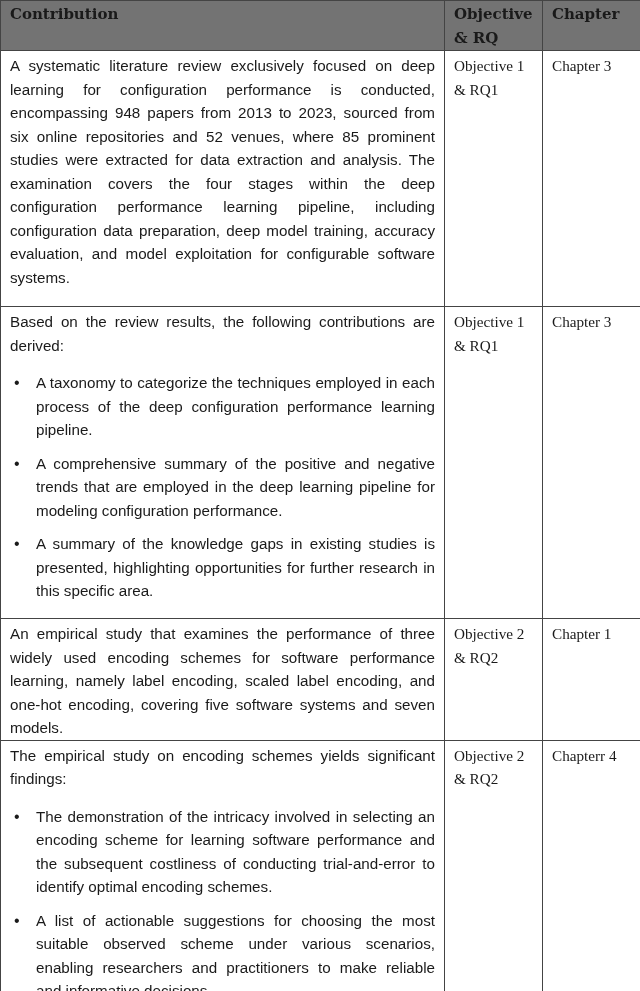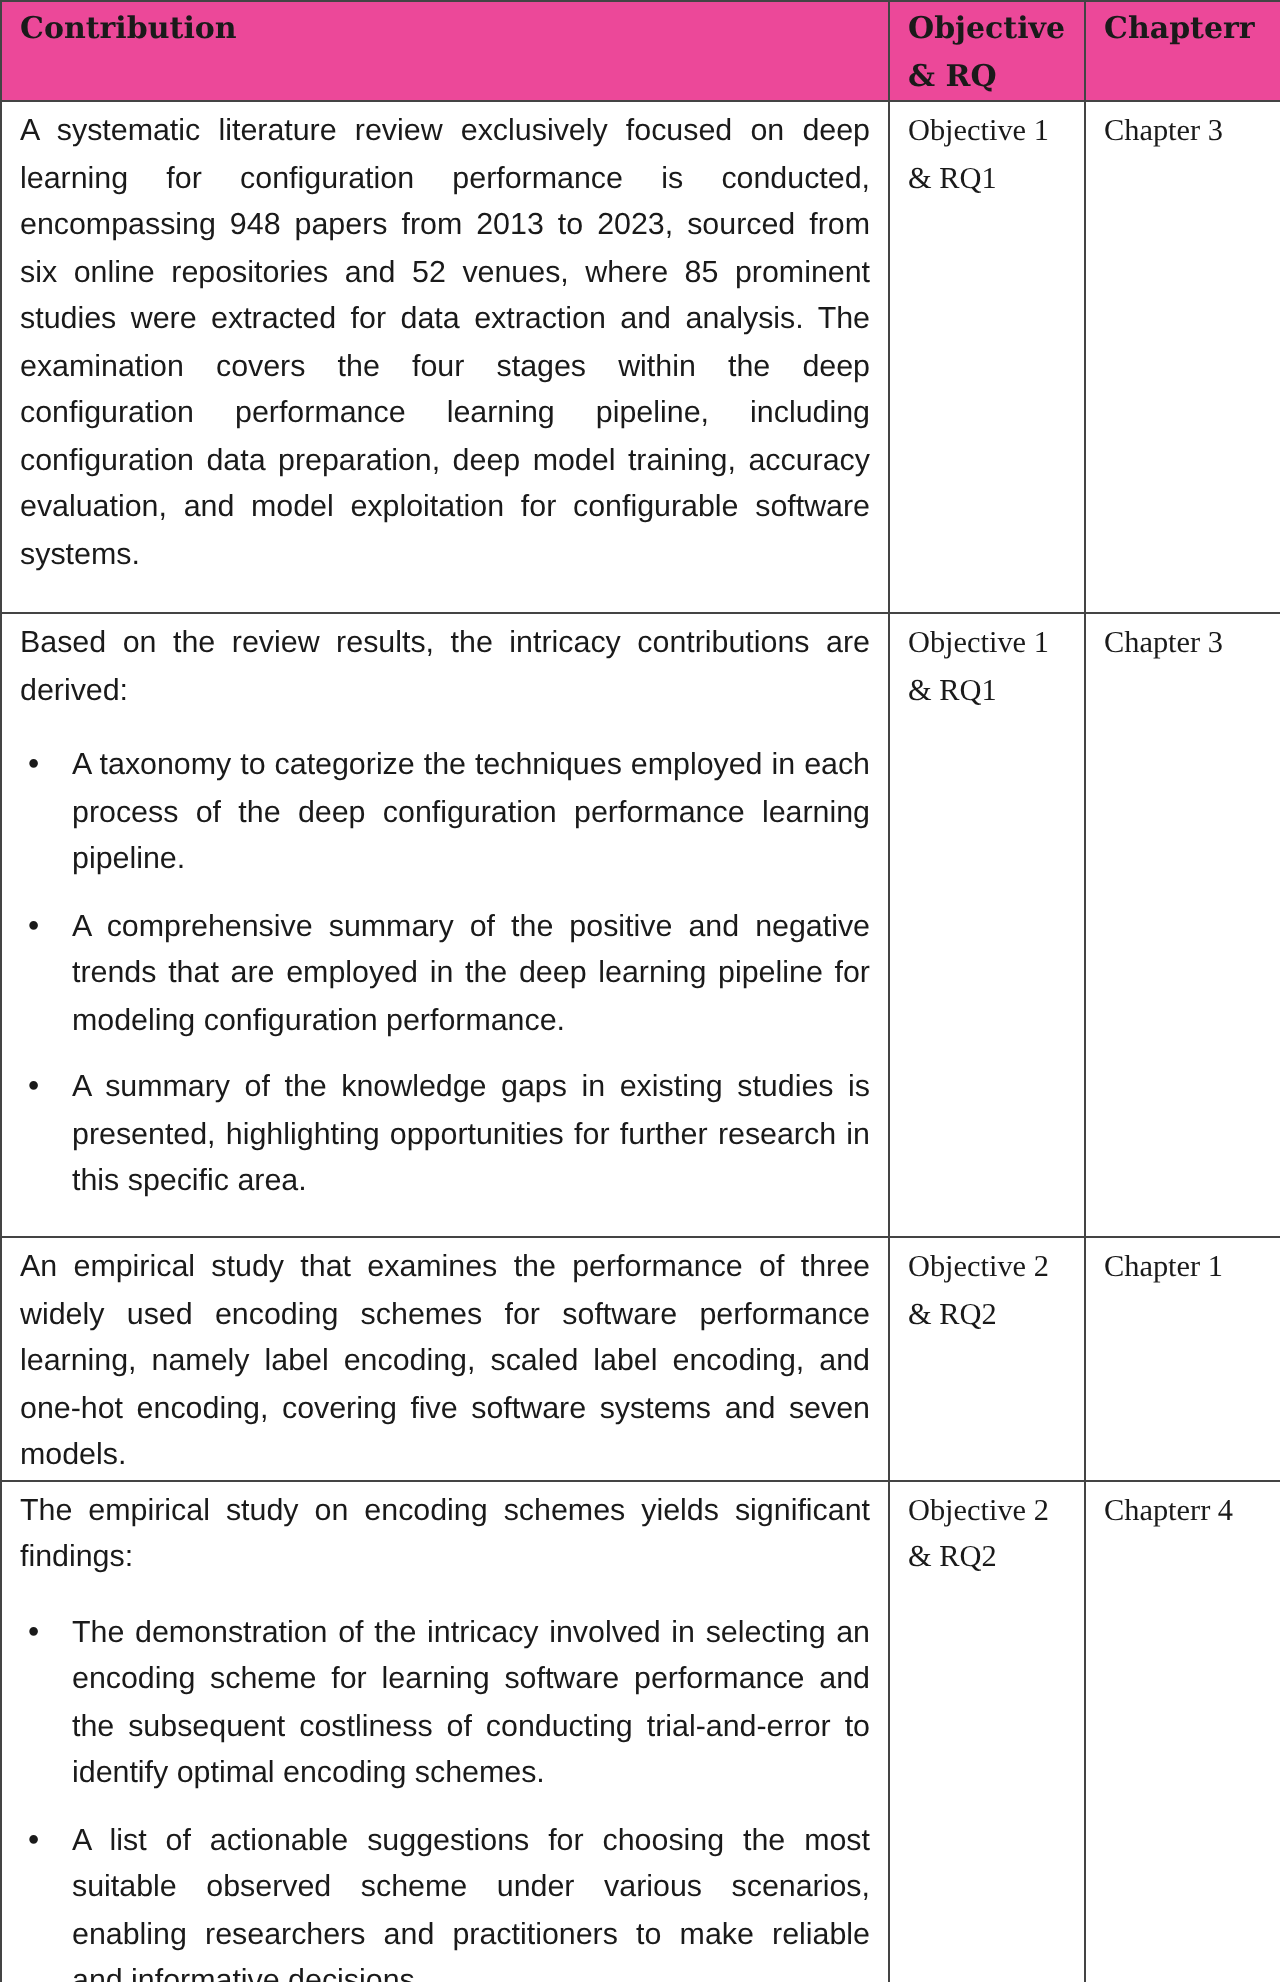--- a/index.html
+++ b/index.html
@@ -2,21 +2,21 @@
 <html><head>
 <meta charset="utf-8">
 <style>
   html, body { margin: 0; padding: 0; background: #ffffff; }
   body { width: 640px; height: 991px; overflow: hidden; font-family: "DejaVu Serif", "Liberation Serif", serif; color: #1a1a1a; }
   table { border-collapse: collapse; position: absolute; left: 0; top: 0; width: 640px; table-layout: fixed; }
   col.c1 { width: 444px; }
   col.c2 { width: 98px; }
   col.c3 { width: 98px; }
   th, td { border: 1.3px solid #444; vertical-align: top; text-align: left; padding: 3px 9px 0 9px; }
-  th { background: #ec4899; font-weight: bold; font-size: 15px; line-height: 24px; height: 48px; padding-top: 1px; }
+  th { background: #737373; font-weight: bold; font-size: 15px; line-height: 24px; height: 48px; padding-top: 1px; }
   td { font-size: 14px; line-height: 23.5px; }
   td.c1 { text-align: justify; font-family: Liberation Sans, sans-serif; font-size: 15.2px; }
   td.c2, td.c3 { font-family: "Liberation Serif", serif; font-size: 15.2px; margin-left: 32px; }
   .row1 td { height: 252px; }
   .row2 td { height: 308px; }
   .row3 td { height: 108px; }
   .row4 td { height: 265px; }
   ul { margin: 14px 0 0 0; padding-left: 26px; list-style: none; }
   li { position: relative; margin-bottom: 10px; }
   li::before { content: "\2022"; position: absolute; left: -22px; top: 0; font-size: 16px; }
@@ -27,32 +27,32 @@
 <table>
   <colgroup>
       <col class="c1">
       <col class="c2">
       <col class="c3">
     </colgroup>
   <thead>
     <tr>
       <th>Contribution</th>
       <th>Objective &amp; RQ</th>
-      <th>Chapterr</th>
+      <th>Chapter</th>
     </tr>
   </thead>
   <tbody>
     <tr class="row1">
       <td class="c1">A systematic literature review exclusively focused on deep learning for configuration performance is conducted, encompassing 948 papers from 2013 to 2023, sourced from six online repositories and 52 venues, where 85 prominent studies were extracted for data extraction and analysis.  The examination covers the four stages within the deep configuration performance learning pipeline, including configuration data preparation, deep model training, accuracy evaluation, and model exploitation for configurable software systems.</td>
       <td class="c2">Objective 1 &amp; RQ1</td>
       <td class="c3">Chapter 3</td>
     </tr>
     <tr class="row2">
       <td class="c1">
-        <div>Based on the review results, the intricacy contributions are derived:</div>
+        <div>Based on the review results, the following contributions are derived:</div>
         <ul>
           <li>A taxonomy to categorize the techniques employed in each process of the deep configuration performance learning pipeline.</li>
           <li>A comprehensive summary of the positive and negative trends that are employed in the deep learning pipeline for modeling configuration performance.</li>
           <li>A summary of the knowledge gaps in existing studies is presented, highlighting opportunities for further research in this specific area.</li>
         </ul>
       </td>
       <td class="c2">Objective 1 &amp; RQ1</td>
       <td class="c3">Chapter 3</td>
     </tr>
     <tr class="row3">

